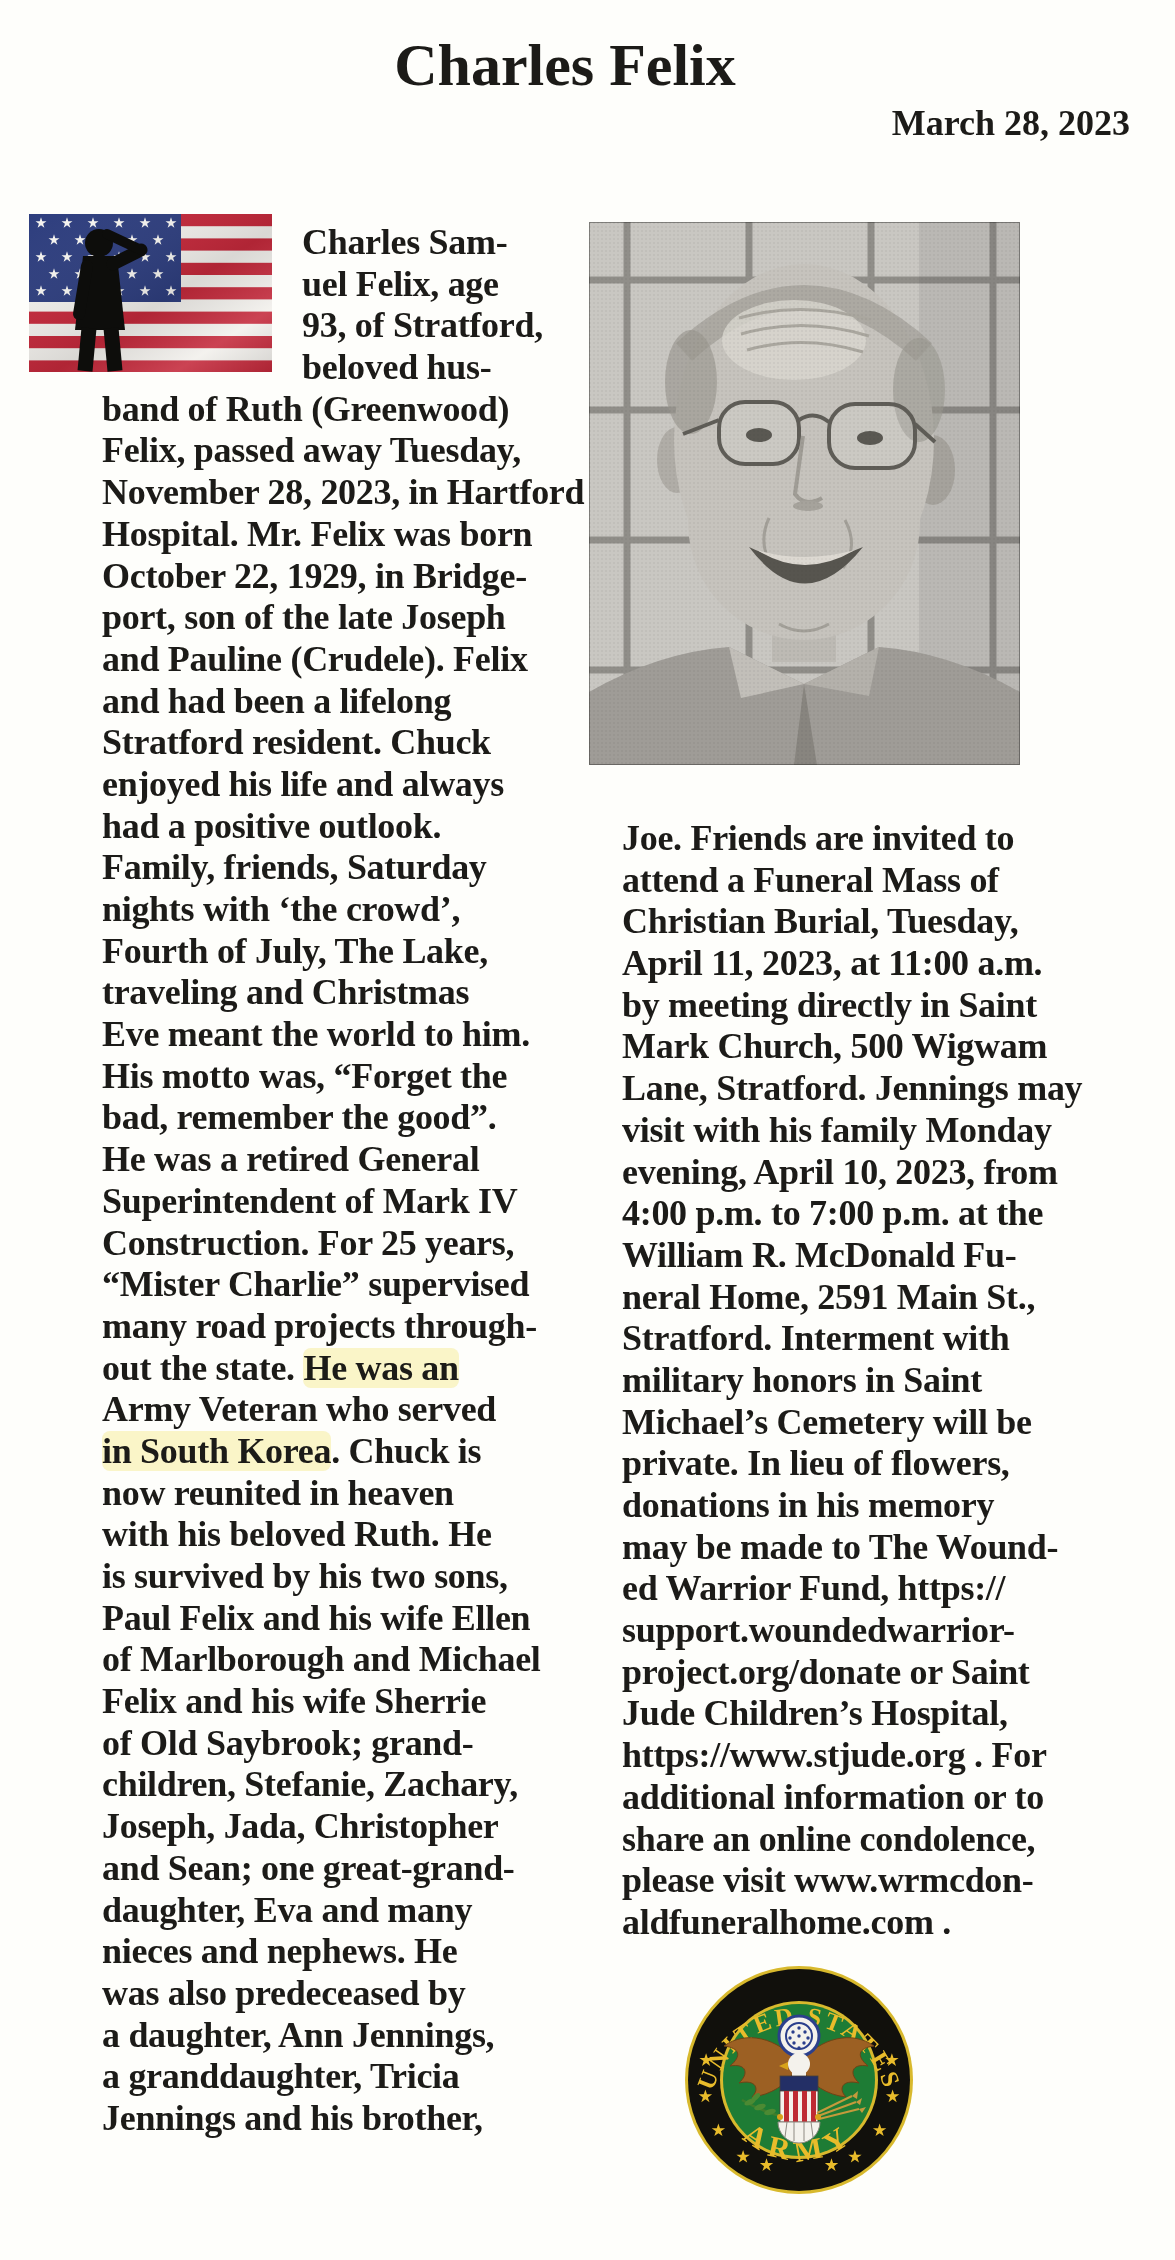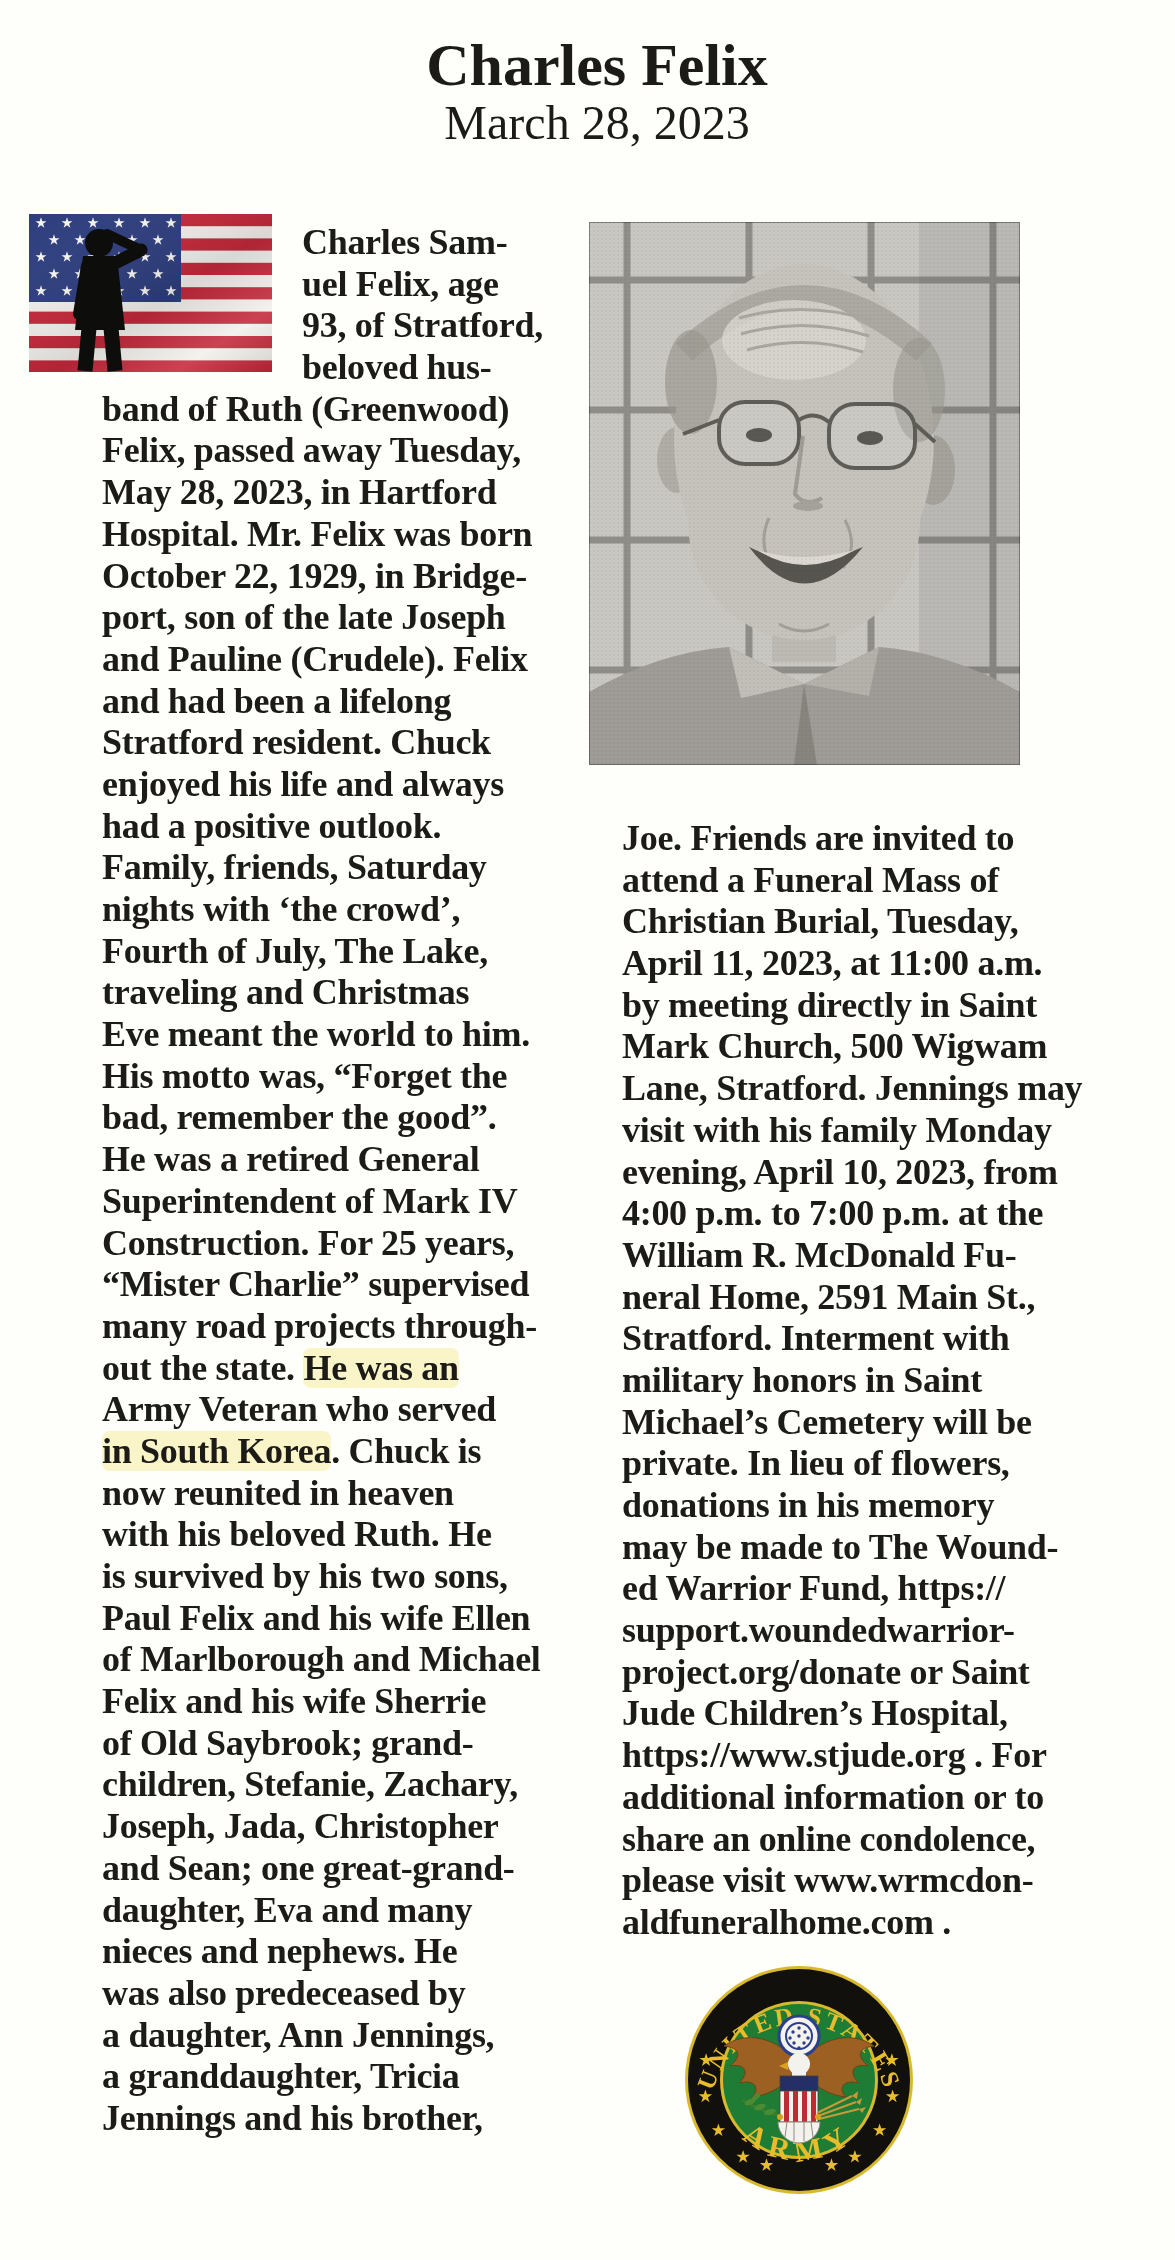--- a/index.html
+++ b/index.html
@@ -2,23 +2,23 @@
 <html><head>
 <meta charset="utf-8">
 <style>
   html,body{margin:0;padding:0;}
   body{
     width:1175px;height:2260px;position:relative;
     background:#fefefb;color:#1c1b18;
     font-family:"Liberation Serif", serif;
     overflow:hidden;
   }
-  .header{position:absolute;top:34px;left:0;width:1130px;text-align:center;padding-left:32px;}
+  .header{position:absolute;top:34px;left:0;width:1130px;text-align:center;}
   .title{font-size:60px;font-weight:bold;line-height:62px;letter-spacing:0px;}
-  .date{font-size:48px;font-weight:normal;line-height:50px;margin-top:2px;}
+  .date{font-size:36px;font-weight:bold;line-height:50px;margin-top:2px;text-align:right;}
   .col{position:absolute;font-size:36px;font-weight:bold;line-height:41.7px;
        white-space:nowrap;letter-spacing:-0.3px;}
   #left-col{left:102px;top:222px;}
   #right-col{left:622px;top:818px;}
   .line{height:41.7px;}
   .line.wrap{margin-left:200px;}
   .line.indent{}
   .hl{background:rgba(246,236,150,0.5);border-radius:8px;}
   .flag{position:absolute;left:29px;top:214px;width:243px;height:158px;}
   .portrait{position:absolute;left:589px;top:222px;width:431px;height:543px;}
@@ -167,21 +167,21 @@
   </svg>
 </div>
 
 <div class="col" id="left-col">
     <div class="line wrap indent"><span>Charles Sam-</span></div>
     <div class="line wrap"><span>uel Felix, age</span></div>
     <div class="line wrap"><span>93, of Stratford,</span></div>
     <div class="line wrap"><span>beloved hus-</span></div>
     <div class="line">band of Ruth (Greenwood)</div>
     <div class="line">Felix, passed away Tuesday,</div>
-    <div class="line">May 28, 2023, in Hartford</div>
+    <div class="line">November 28, 2023, in Hartford</div>
     <div class="line">Hospital. Mr. Felix was born</div>
     <div class="line">October 22, 1929, in Bridge-</div>
     <div class="line">port, son of the late Joseph</div>
     <div class="line">and Pauline (Crudele). Felix</div>
     <div class="line">and had been a lifelong</div>
     <div class="line">Stratford resident. Chuck</div>
     <div class="line">enjoyed his life and always</div>
     <div class="line">had a positive outlook.</div>
     <div class="line">Family, friends, Saturday</div>
     <div class="line">nights with ‘the crowd’,</div>

